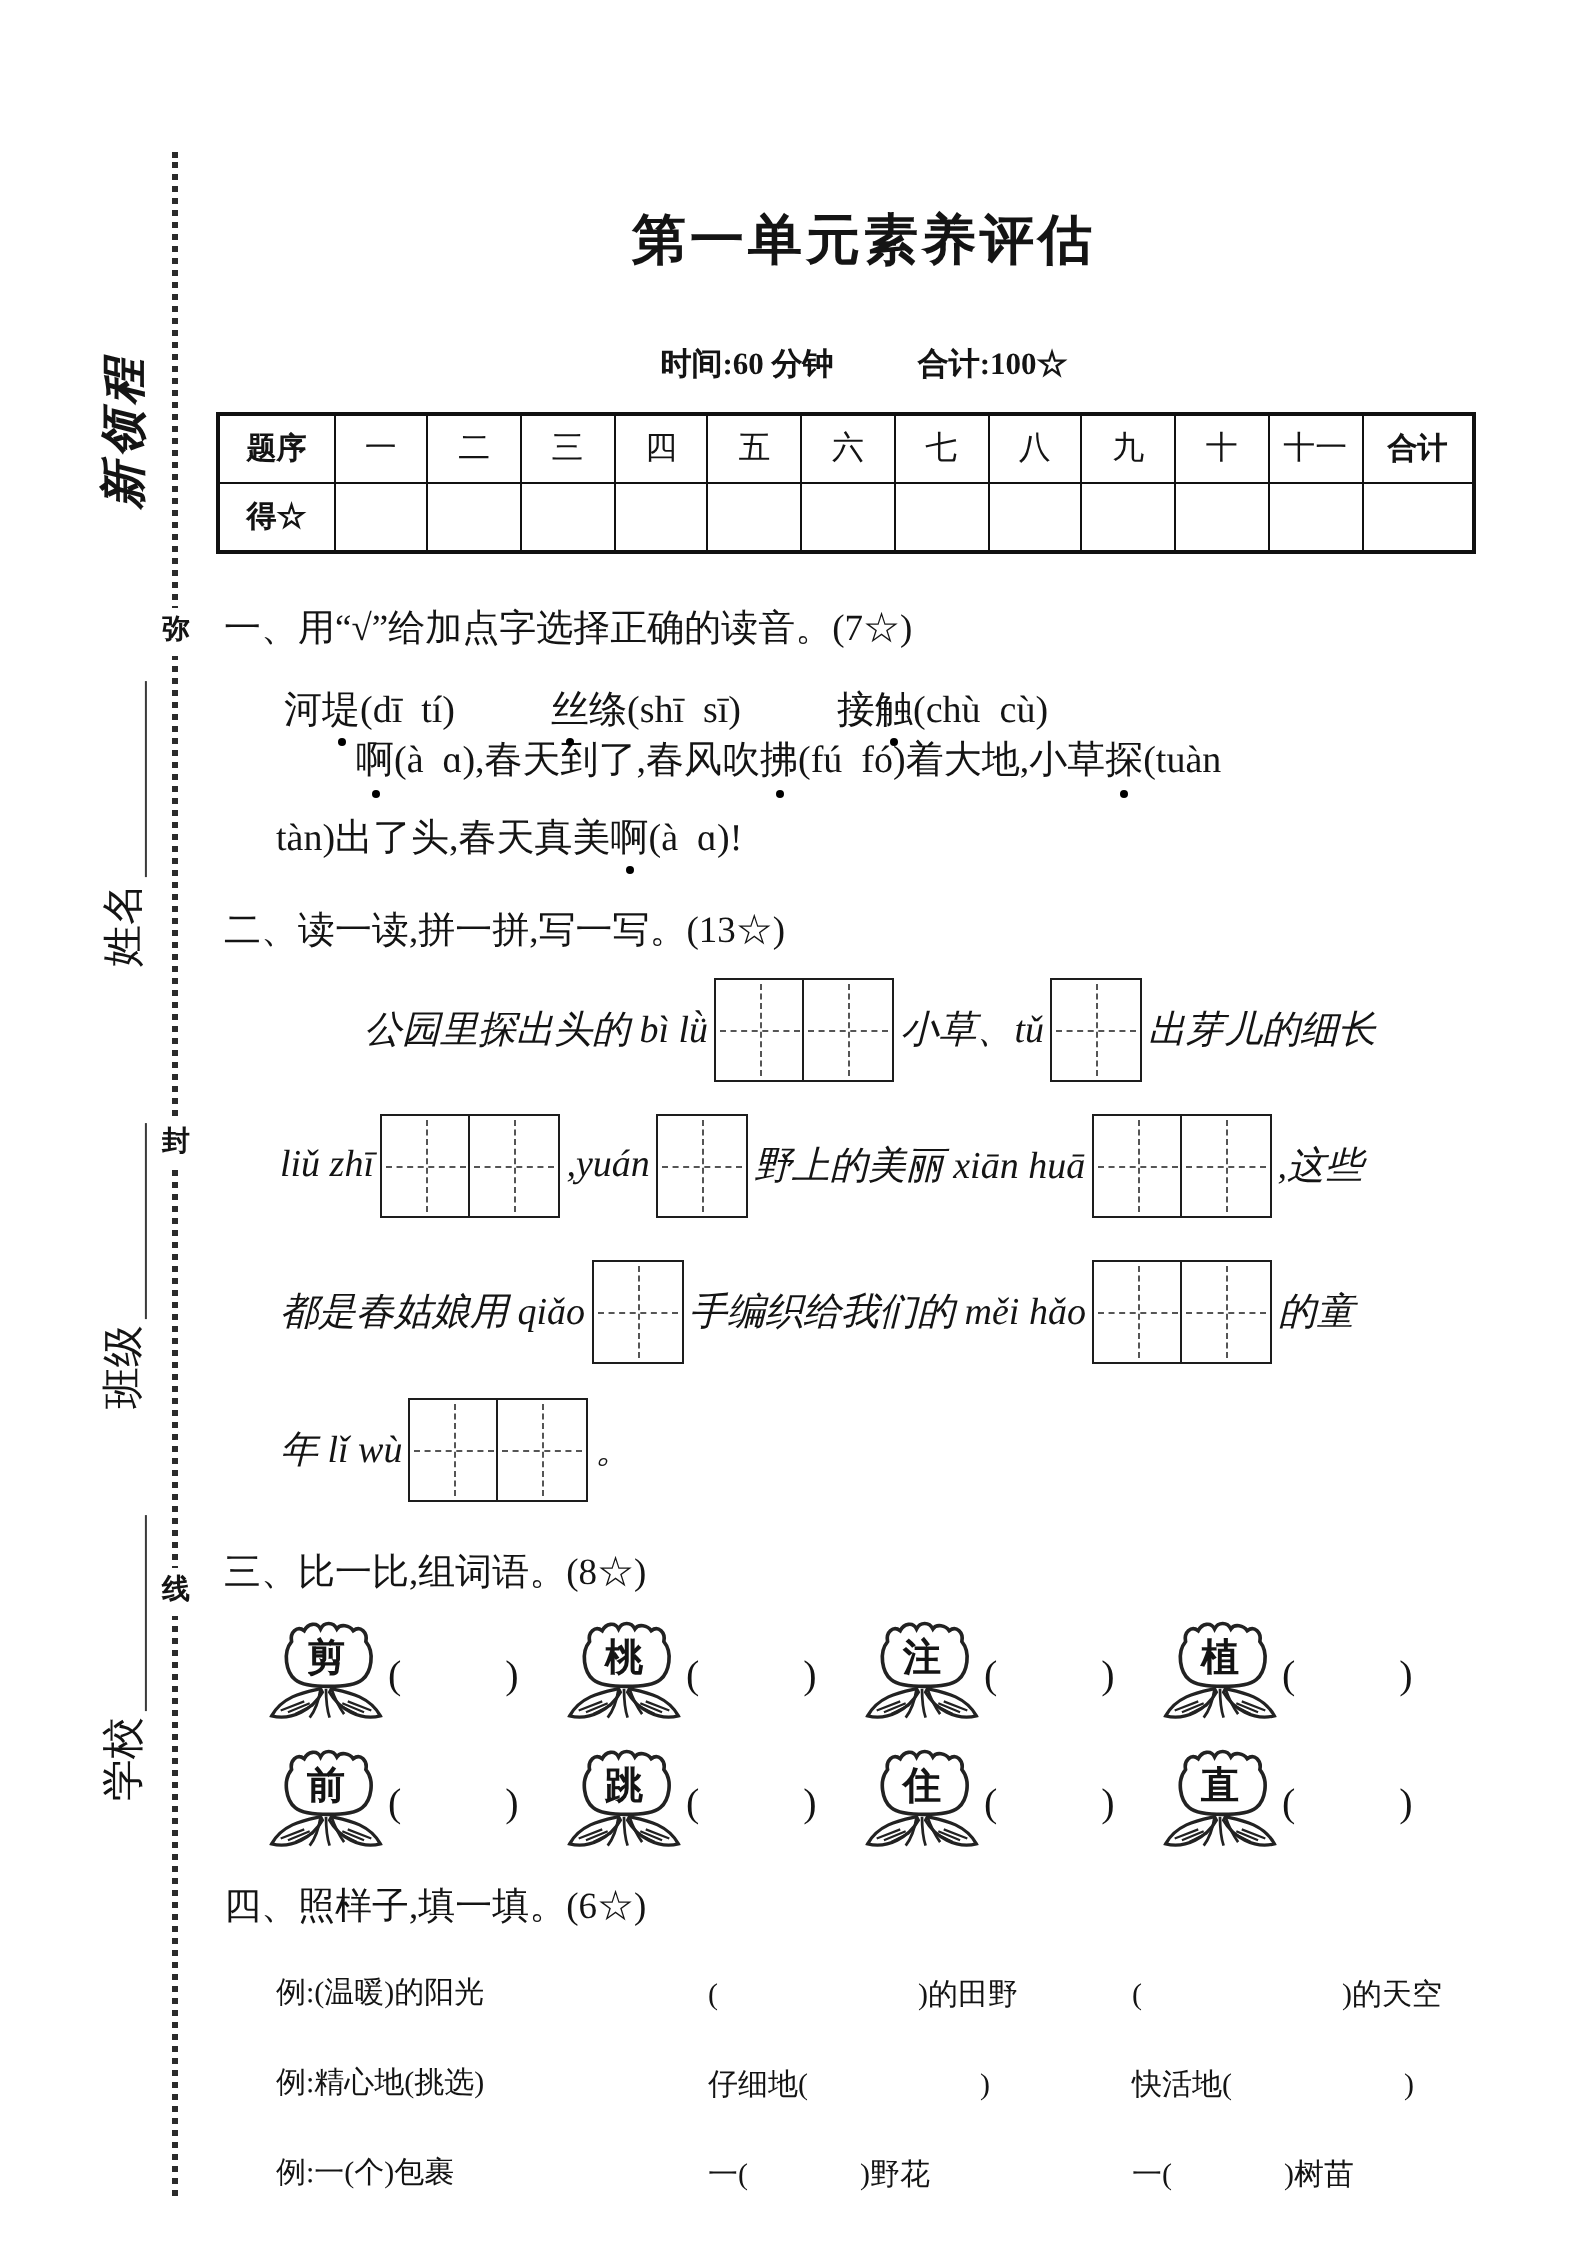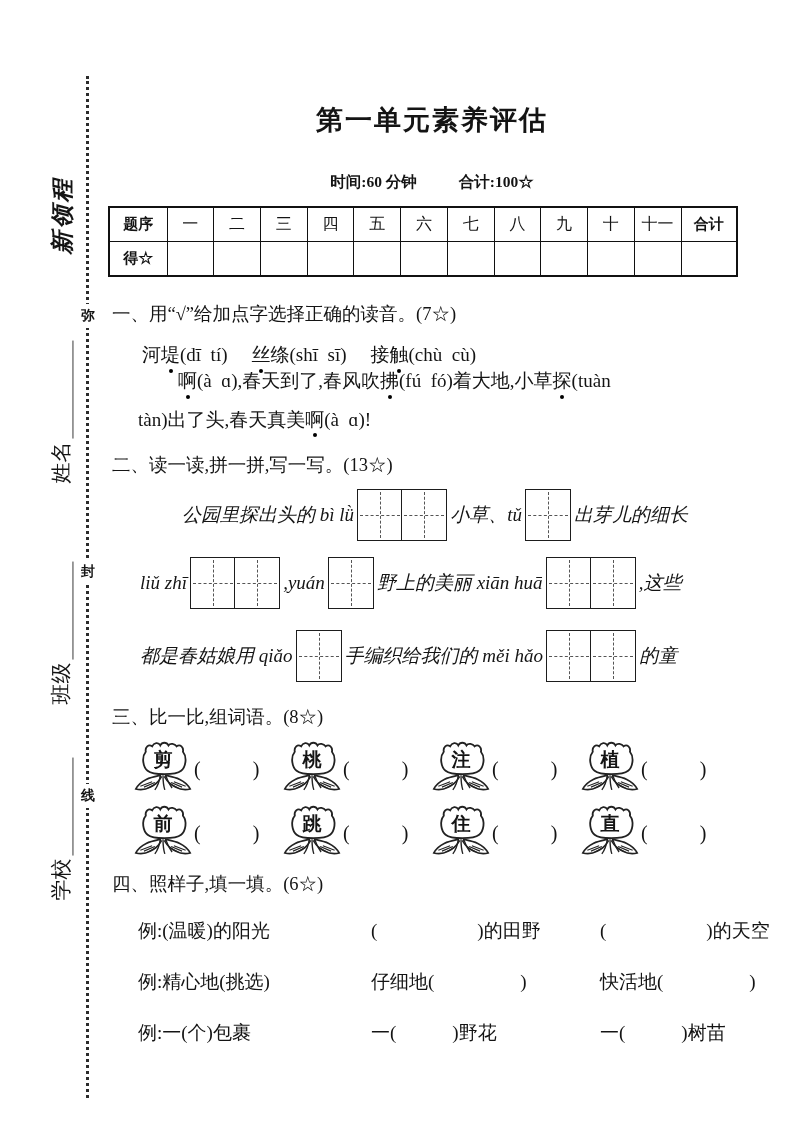--- a/index.html
+++ b/index.html
@@ -25,21 +25,21 @@
   .subtitle .gap{display:inline-block;width:42px;}
   table.score{margin-top:13px;margin-left:8px;border-collapse:collapse;width:630px;
               border:2.4px solid #111;table-layout:fixed;}
   table.score th,table.score td{border:1.5px solid #111;height:33px;text-align:center;
               font-size:16px;padding:0;font-weight:normal;}
   table.score .lab{font-weight:bold;font-size:15px;}
   col.c-first{width:58px;} col.c-last{width:56px;}
   .qhead{font-size:18.5px;margin:12px;}
   #q1h{margin-top:24px;} #q2h{margin-top:20px;} #q3h{margin-top:22px;} #q4h{margin-top:10px;}
   
-  .q1words{margin-top:16px;padding-left:42px;display:flex;gap:24px;font-size:19px;white-space:pre-wrap;}
+  .q1words{margin-top:16px;padding-left:42px;display:flex;gap:48px;font-size:19px;white-space:pre-wrap;}
   .dotchar{position:relative;display:inline-block;}
   .dotchar::after{content:"";position:absolute;left:50%;bottom:-5px;transform:translateX(-50%);
                   width:4px;height:4px;border-radius:50%;background:#000;}
   .q1line{font-size:19px;margin:0;white-space:pre-wrap;line-height:1.35;}
   .l2{padding-left:78px;} .l3{margin-top:13px;padding-left:38px;}
   
   .q2row{display:flex;align-items:center;font-size:19px;white-space:pre-wrap;font-style:italic;}
   #q2r1{margin-top:11px;padding-left:82px;} #q2r2{margin-top:16px;padding-left:40px;}
   #q2r3{margin-top:21px;padding-left:40px;} #q2r4{margin-top:17px;padding-left:40px;}
   .tz{width:46px;height:52px;border:1.8px solid #1d1d1d;position:relative;flex:none;box-sizing:border-box;background:#fff;}
@@ -50,21 +50,21 @@
   
   .q3row{display:flex;padding-left:34px;}
   #q3r1{margin-top:12px;} #q3r2{margin-top:8px;}
   .q3item{display:flex;align-items:center;width:149px;}
   .flower{position:relative;width:58px;height:56px;flex:none;}
   .fchar{position:absolute;left:50%;top:19px;transform:translate(-50%,-50%);font-size:19px;font-weight:bold;}
   .parens{font-size:20px;display:flex;align-items:center;margin-left:2px;}
   .pgap{display:inline-block;height:1em;}
   .q3row .pgap{width:52px;}
   
-  .q4row{display:flex;padding-left:38px;font-size:19px;align-items:center;white-space:pre-wrap;gap:17px;}
+  .q4row{display:flex;padding-left:38px;font-size:15px;align-items:flex-start;white-space:pre-wrap;}
   #q4r1{margin-top:22px;} #q4r2{margin-top:25px;} #q4r3{margin-top:25px;}
   .q4c1{width:216px;flex:none;} .q4c2{width:212px;flex:none;} .q4c3{flex:none;}
   #q4r1 .pgap{width:100px;} #q4r2 .pgap{width:86px;} #q4r3 .pgap{width:56px;}
 </style>
 </head>
 <body>
 
 <div class="page">
 
   <div class="fold-line"></div>
@@ -177,20 +177,25 @@
     </div>
 
     <div class="q2row" id="q2r3">
       <span>都是春姑娘用 qiǎo</span>
       <span class="tz box1"></span>
       <span>手编织给我们的 měi hǎo</span>
       <span class="box2"><span class="tz"></span><span class="tz"></span></span>
       <span>的童</span>
     </div>
 
+    <div class="q2row" id="q2r4">
+      <span>年 lǐ wù</span>
+      <span class="box2"><span class="tz"></span><span class="tz"></span></span>
+      <span>。</span>
+    </div>
 
     <p class="qhead" id="q3h">三、比一比,组词语。(8☆)</p>
 
     <div class="q3row" id="q3r1">
       <span class="q3item">
         <span class="flower">
           <svg width="58" height="56" viewBox="0 0 64 60" fill="none" stroke="#222">
             <path d="M15 32 C10 28 8 17 13 11 C12 6 16 2 20 5 C22 1 27 0 29 4 C31 0 36 0 38 4 C40 1 45 2 47 5 C51 2 55 6 54 11 C59 17 57 28 52 32 C46 37 21 37 15 32 Z" stroke-width="2"></path>
             <path d="M29 37 C20 39 8 41 2 52 C13 55 25 48 30 39 Z" stroke-width="1.8"></path>
             <path d="M7 49 L20 44 M11 50 L23 45 M15 51 L25 46" stroke-width="1.2"></path>

